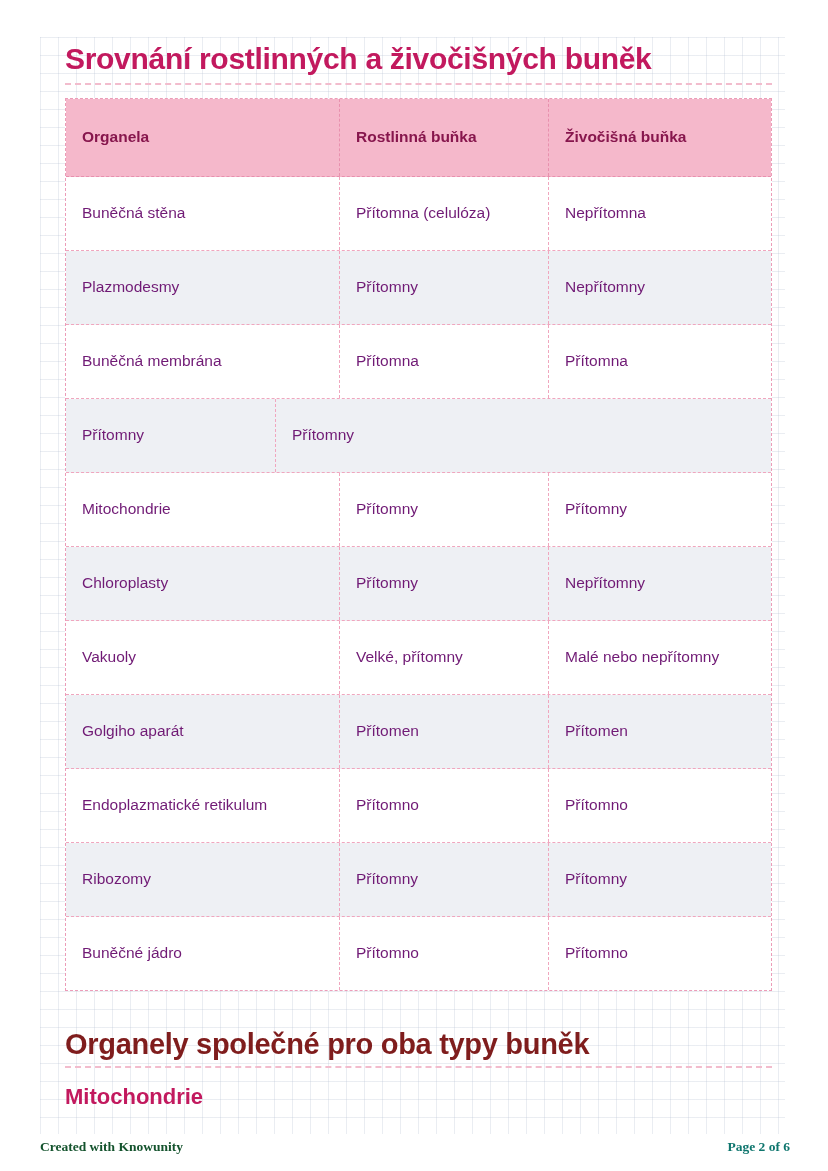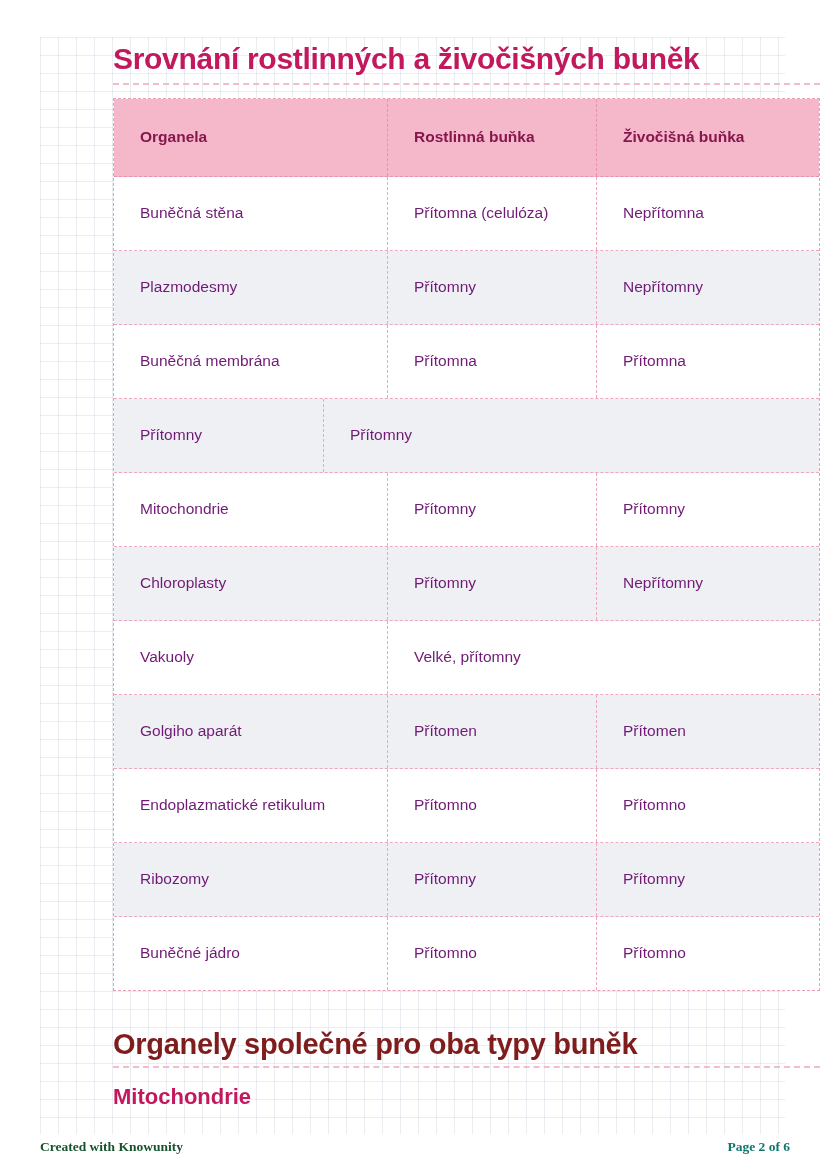--- a/index.html
+++ b/index.html
@@ -20,21 +20,20 @@
       linear-gradient(to right, rgba(186,196,212,0.30) 1px, transparent 1px),
       linear-gradient(to bottom, rgba(186,196,212,0.30) 1px, transparent 1px);
     background-size: 18px 18px;
     pointer-events: none;
   }
 
   .content {
     position: absolute;
     left: 65px; top: 0;
     width: 707px;
-    margin-left: 48px;
   }
 
   .doc-title {
     margin: 42px 0 0 0;
     font-size: 30px;
     line-height: 1.12;
     font-weight: bold;
     letter-spacing: -0.3px;
     color: #c2195e;
     padding-bottom: 7px;
@@ -60,21 +59,21 @@
     font-size: 15.5px;
     color: #701a75;
     background: #ffffff;
     border-bottom: 1px dashed #f0a6be;
   }
   .trow:last-child { border-bottom: none; }
   .trow.alt { background: #eef0f4; }
   .cell {
     display: flex;
     align-items: center;
-    padding-left: 26px;
+    padding-left: 16px;
     box-sizing: border-box;
   }
   .cell + .cell { border-left: 1px dashed #f0a6be; }
   .thead .cell + .cell { border-left: 1px dashed #e890ae; }
   .c1 { width: 273px; }
   .c2 { width: 209px; }
   .c3 { flex: 1; }
 
   .section-heading {
     margin: 38px 0 0 0;
@@ -149,20 +148,21 @@
       <div class="cell c3">Přítomny</div>
     </div>
     <div class="trow alt">
       <div class="cell c1">Chloroplasty</div>
       <div class="cell c2">Přítomny</div>
       <div class="cell c3">Nepřítomny</div>
     </div>
     <div class="trow">
       <div class="cell c1">Vakuoly</div>
       <div class="cell c2">Velké, přítomny</div>
+      <div class="cell c3">Malé nebo nepřítomny</div>
     </div>
     <div class="trow alt">
       <div class="cell c1">Golgiho aparát</div>
       <div class="cell c2">Přítomen</div>
       <div class="cell c3">Přítomen</div>
     </div>
     <div class="trow">
       <div class="cell c1">Endoplazmatické retikulum</div>
       <div class="cell c2">Přítomno</div>
       <div class="cell c3">Přítomno</div>

